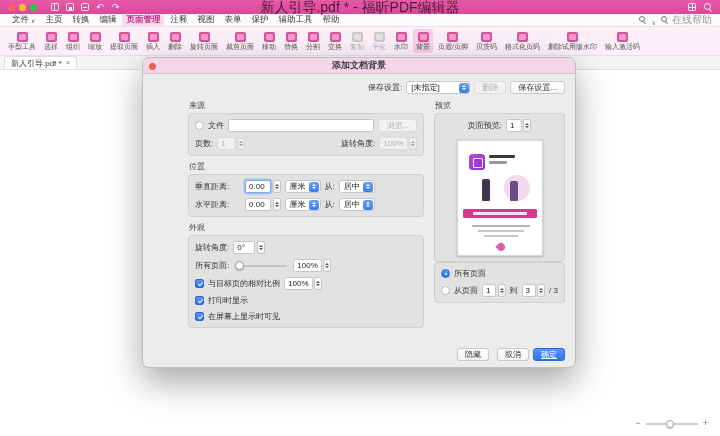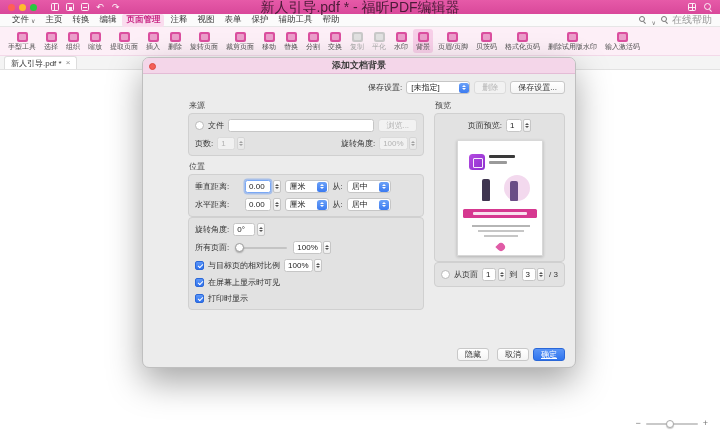--- a/index.html
+++ b/index.html
@@ -91,21 +91,21 @@
 .pp-cap .c-dn{width:0;height:0;border-left:2px solid transparent;border-right:2px solid transparent;border-top:2.5px solid #fff;}
 .stp{display:inline-flex;align-items:center;gap:1.5px;}
 .val{height:13px;background:#fff;border:1px solid #c6c6c6;border-radius:2.5px;font-size:8px;color:#222;display:inline-flex;align-items:center;padding:0 3px;}
 .val.focused{border-color:#7aa8f5;box-shadow:0 0 0 1.5px rgba(80,140,245,.4);}
 .ctl{width:8px;height:13px;background:linear-gradient(#fff,#eee);border:1px solid #c6c6c6;border-radius:2px;display:flex;flex-direction:column;align-items:center;justify-content:center;gap:1.5px;}
 .ctl .c-up{width:0;height:0;border-left:2px solid transparent;border-right:2px solid transparent;border-bottom:2.5px solid #555;}
 .ctl .c-dn{width:0;height:0;border-left:2px solid transparent;border-right:2px solid transparent;border-top:2.5px solid #555;}
 .stp.disabled .val{color:#b3b3b3;background:#f1f1f1;border-color:#dbdbdb;}
 .stp.disabled .ctl{opacity:.45;}
 .w14{min-width:14px;}.w16{min-width:16px;}.w18{min-width:18px;}.w22{min-width:22px;}.w26{min-width:26px;}
-.w36{width:44px;}.w64{width:64px;}.w44{width:46px;}
+.w36{width:36px;}.w64{width:64px;}.w44{width:46px;}
 .radio{width:9px;height:9px;border-radius:50%;background:#fff;border:1px solid #b9b9b9;position:relative;flex-shrink:0;}
 .radio.checked{background:linear-gradient(#5b96f8,#2f72ee);border-color:#2a67d8;}
 .radio.checked::after{content:"";position:absolute;left:2.5px;top:2.5px;width:2.5px;height:2.5px;border-radius:50%;background:#fff;}
 .checkbox{width:9px;height:9px;border-radius:2px;background:#fff;border:1px solid #b9b9b9;position:relative;flex-shrink:0;}
 .checkbox.checked{background:linear-gradient(#5b96f8,#2f72ee);border-color:#2a67d8;}
 .checkbox.checked::after{content:"";position:absolute;left:1.5px;top:2px;width:4px;height:2px;border-left:1.2px solid #fff;border-bottom:1.2px solid #fff;transform:rotate(-45deg);}
 .swatch{width:14px;height:11px;background:#fff;border:1px solid #bdbdbd;border-radius:1px;}
 .txt{height:13px;background:#fff;border:1px solid #c6c6c6;border-radius:2.5px;}
 .slider{width:52px;height:2px;background:#c4c4c4;border-radius:1px;position:relative;margin:0 2px;}
 .knob{position:absolute;left:0;top:-3.5px;width:9px;height:9px;border-radius:50%;background:#fdfdfd;border:1px solid #9c9c9c;box-shadow:0 1px 1.5px rgba(0,0,0,.25);}
@@ -436,20 +436,21 @@
             <span class="popup w36">
               <span class="pp-val">居中</span>
               <span class="pp-cap">
                   <i class="c-up"></i>
                   <i class="c-dn"></i>
                 </span>
             </span>
           </div>
         </div>
 
+        <div class="grp-label">外观</div>
         <div class="grp-panel">
           <div class="frow">
             <span class="lbl">旋转角度:</span>
             <span class="stp">
               <span class="val w22">0°</span>
               <span class="ctl">
                   <i class="c-up"></i>
                   <i class="c-dn"></i>
                 </span>
             </span>
@@ -473,25 +474,25 @@
             <span class="stp">
               <span class="val w26">100%</span>
               <span class="ctl">
                   <i class="c-up"></i>
                   <i class="c-dn"></i>
                 </span>
             </span>
           </div>
           <div class="frow">
             <span class="checkbox checked"></span>
+            <span class="lbl">打印时显示</span>
+          </div>
+          <div class="frow">
+            <span class="checkbox checked"></span>
             <span class="lbl">在屏幕上显示时可见</span>
-          </div>
-          <div class="frow">
-            <span class="checkbox checked"></span>
-            <span class="lbl">打印时显示</span>
           </div>
         </div>
       </div>
 
       <div class="col right">
         <div class="grp-label">预览</div>
         <div class="grp-panel preview-panel">
           <div class="frow center">
             <span class="lbl">页面预览:</span>
             <span class="stp">
@@ -512,20 +513,24 @@
             <span class="art banner"></span>
             <span class="art l1"></span>
             <span class="art l2"></span>
             <span class="art l3"></span>
             <span class="art mark"></span>
           </div>
         </div>
 
         <div class="grp-panel">
           <div class="frow">
+            <span class="radio checked"></span>
+            <span class="lbl">所有页面</span>
+          </div>
+          <div class="frow">
             <span class="radio"></span>
             <span class="lbl">从页面</span>
             <span class="stp">
               <span class="val w14">1</span>
               <span class="ctl">
                   <i class="c-up"></i>
                   <i class="c-dn"></i>
                 </span>
             </span>
             <span class="lbl">到</span>

